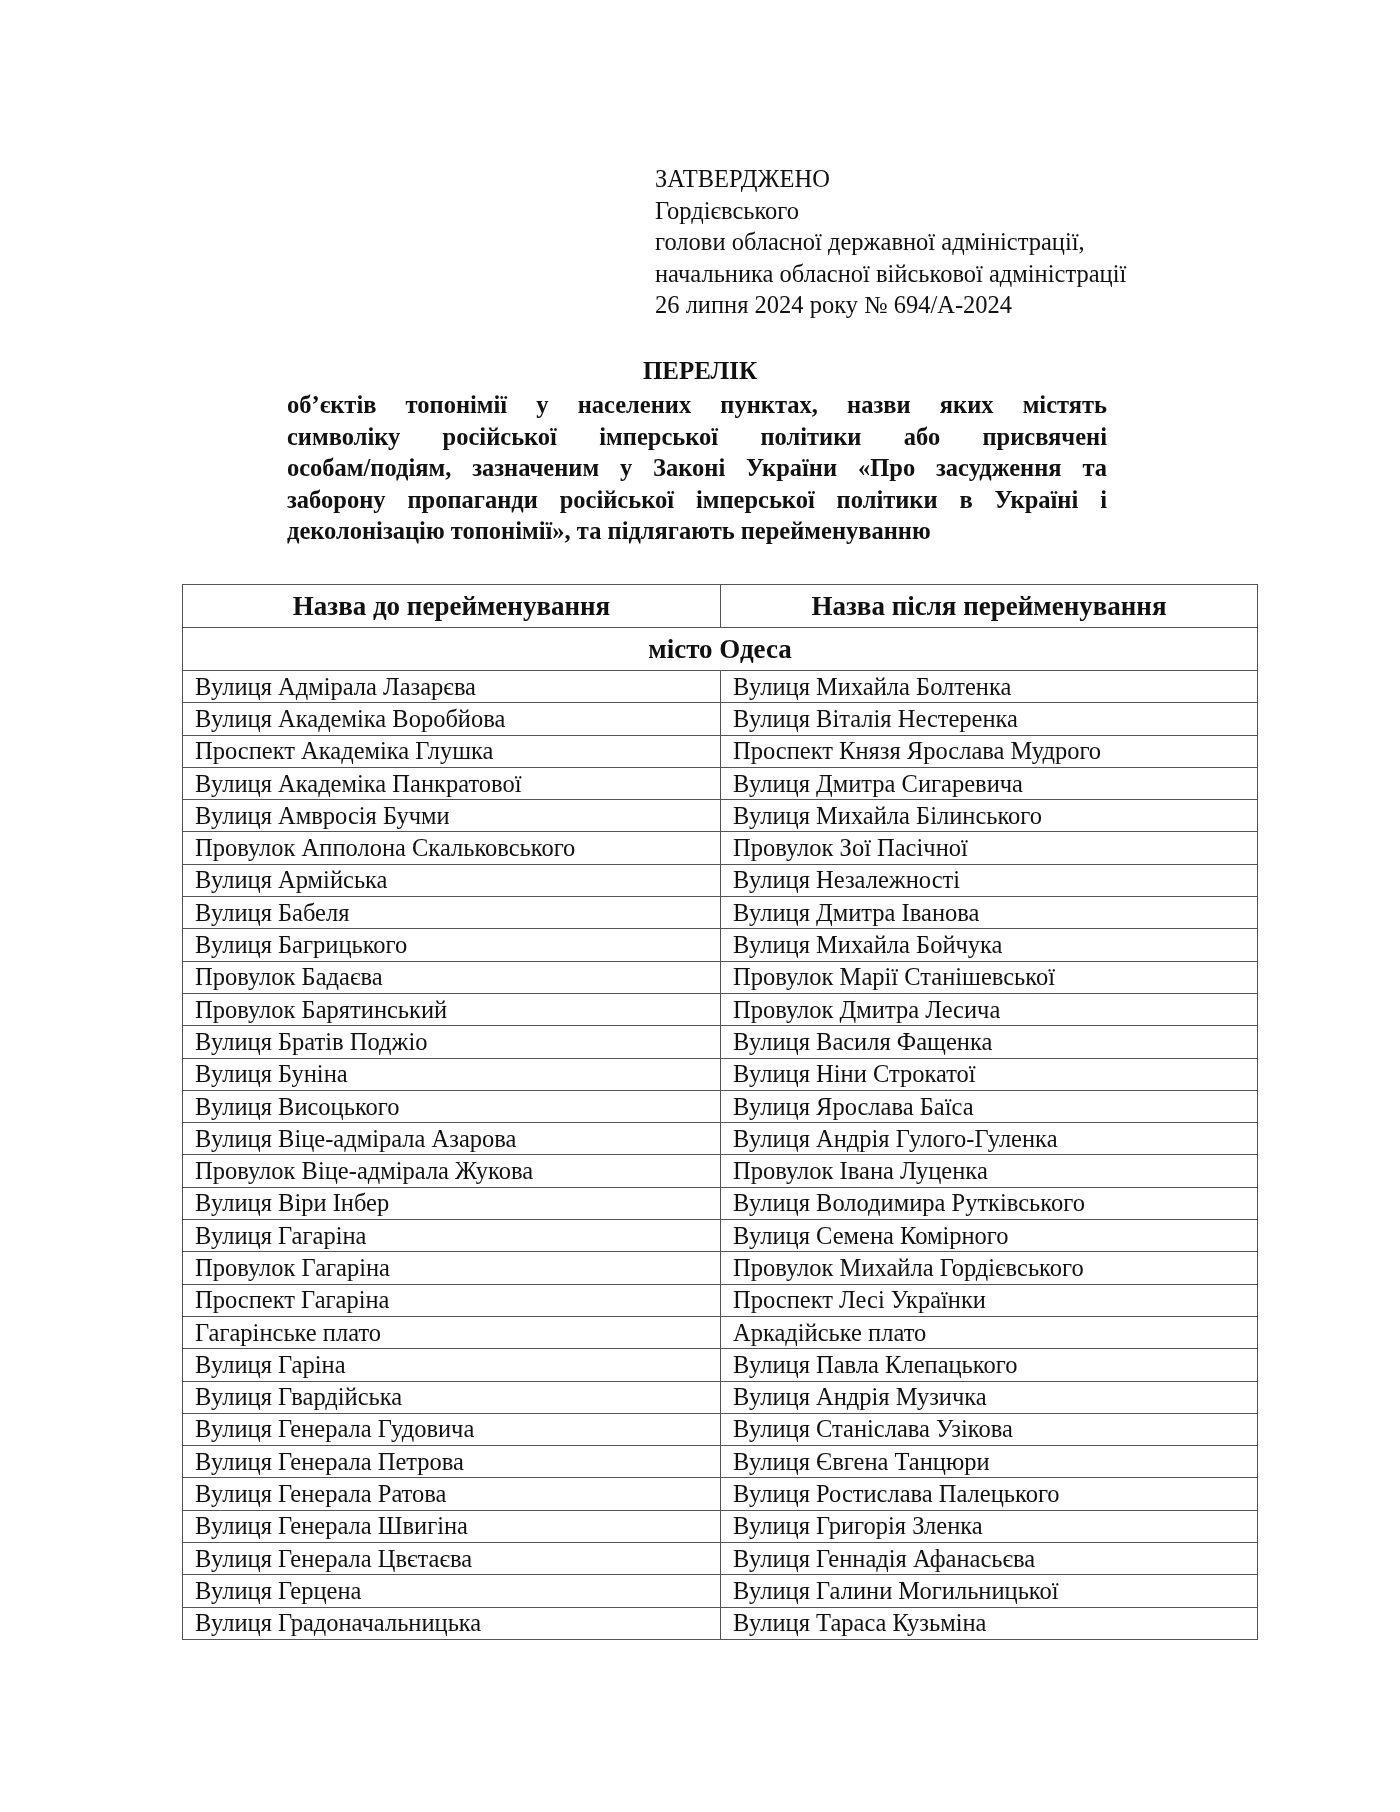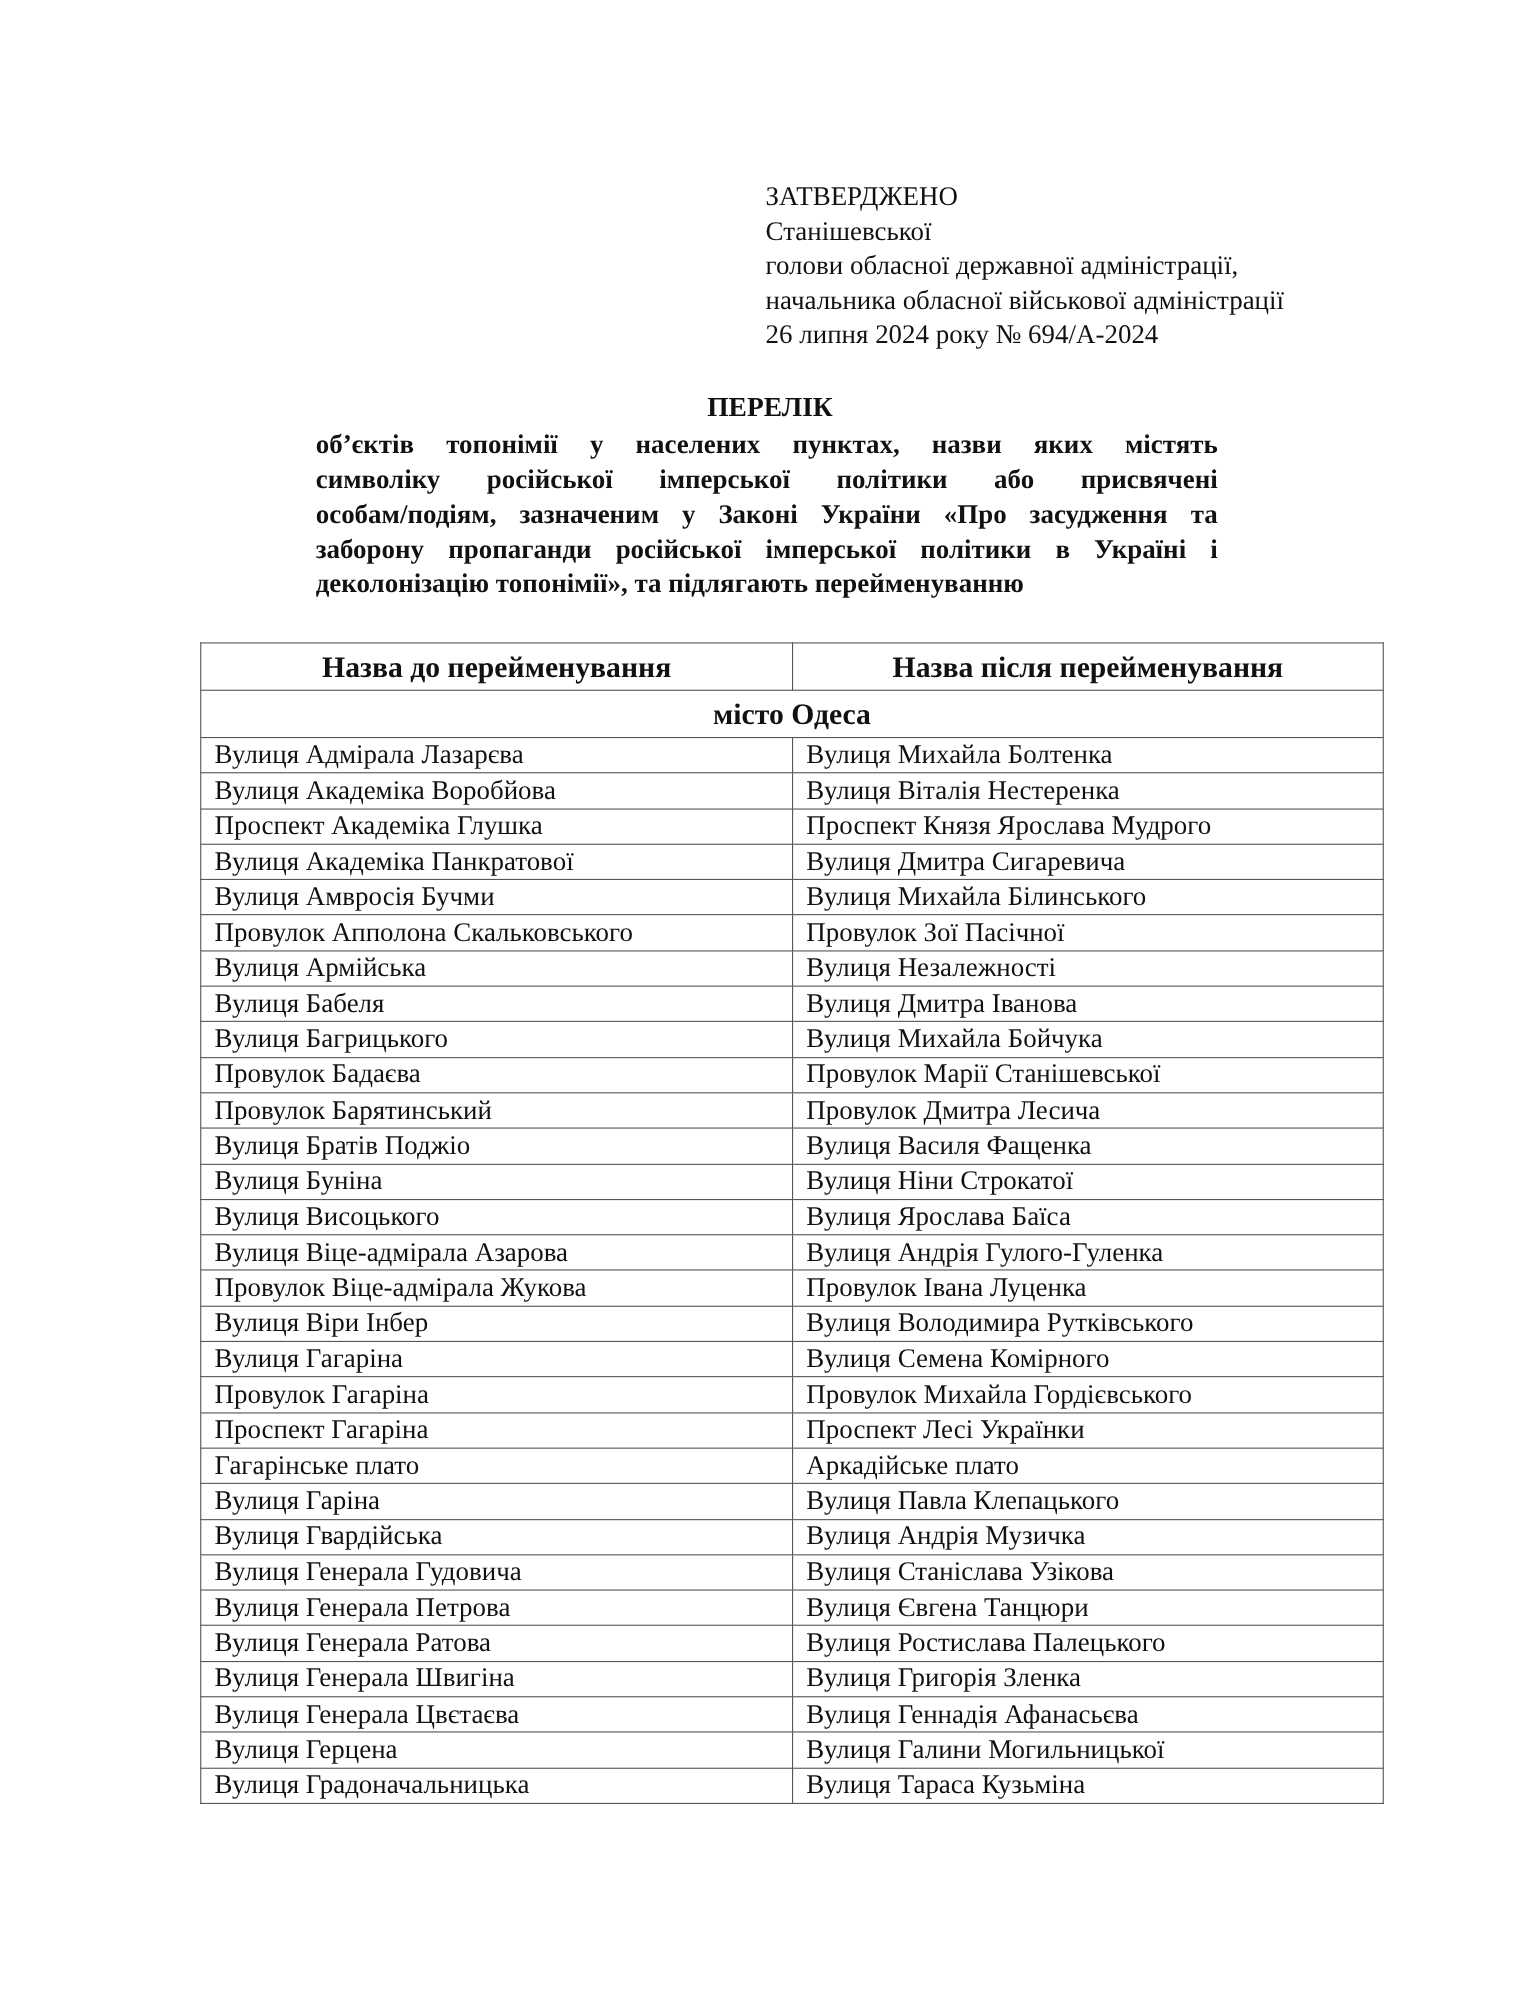--- a/index.html
+++ b/index.html
@@ -1,21 +1,21 @@
 <!DOCTYPE html>
 <html><head>
 <meta charset="utf-8">
 <style>
   html, body { margin: 0; padding: 0; background: #ffffff; }
   body {
     width: 1400px; height: 1812px; position: relative; overflow: hidden;
     font-family: "Liberation Serif", "DejaVu Serif", serif; color: #111;
   }
   .approval {
-    position: absolute; left: 696px; top: 163px;
+    position: absolute; left: 655px; top: 163px;
     font-size: 24.5px; line-height: 31.5px;
   }
   .approval div { white-space: nowrap; }
   .title {
     position: absolute; left: 0; width: 1400px; top: 356px;
     text-align: center; font-weight: bold; font-size: 25px; line-height: 30px;
   }
   .subtitle {
     position: absolute; left: 287px; width: 820px; top: 389px;
     font-weight: bold; font-size: 24.5px; line-height: 31.5px;
@@ -40,21 +40,21 @@
     height: 31.3px; font-size: 24.5px; line-height: 30px;
   }
   col.c1 { width: 538px; }
   col.c2 { width: 537px; }
 </style>
 </head>
 <body>
 
 <div class="approval">
   <div>ЗАТВЕРДЖЕНО</div>
-  <div>Станішевської</div>
+  <div>Гордієвського</div>
   <div>голови обласної державної адміністрації,</div>
   <div>начальника обласної військової адміністрації</div>
   <div>26 липня 2024 року № 694/А-2024</div>
 </div>
 
 <div class="title">ПЕРЕЛІК</div>
 
 <div class="subtitle">
   <span class="line">об’єктів топонімії у населених пунктах, назви яких містять</span>
   <span class="line">символіку російської імперської політики або присвячені</span>

